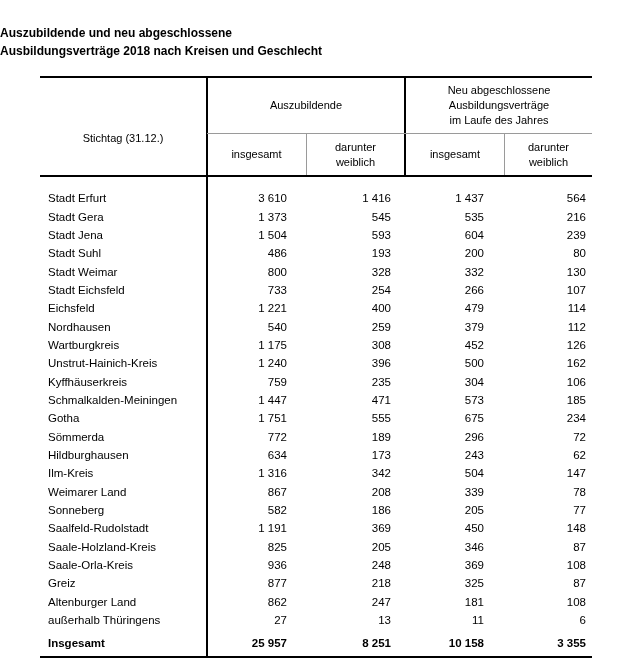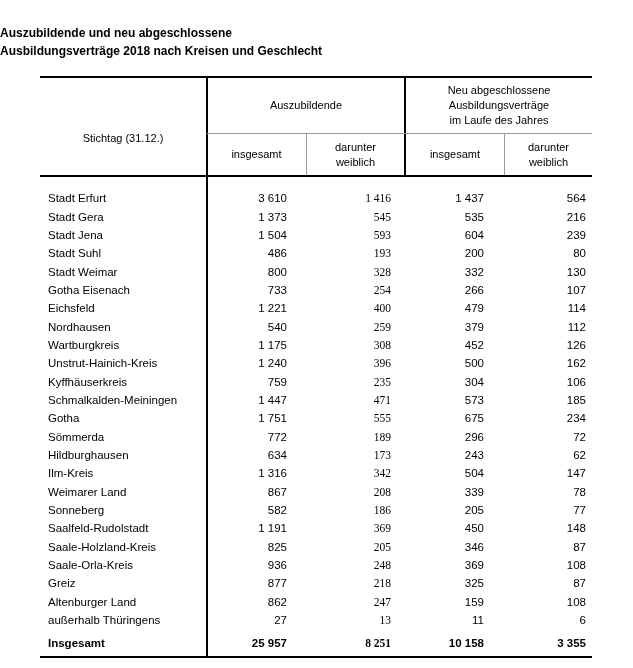--- a/index.html
+++ b/index.html
@@ -37,21 +37,21 @@
   .sub3   { top:58px; left:366px; width:98px;  height:41px; }
   .sub4   { top:58px; left:465px; width:87px;  height:41px; }
 
   
   .tbody { position:absolute; top:101px; left:0; width:552px; padding-top:12px; }
   .row { display:flex; height:18.35px; align-items:center; font-size:11.5px; }
   .cell { flex:none; }
   .cell.label { width:167px; padding-left:8px; }
   .cell.num { text-align:right; }
   .cell.c0 { width:100px; padding-right:20px; }
-  .cell.c1 { width:98px;  padding-right:14px;font-family:Liberation Serif, serif; }
+  .cell.c1 { width:98px;  padding-right:14px; }
   .cell.c2 { width:100px; padding-right:21px; }
   .cell.c3 { width:87px;  padding-right:6px; }
   .total-row { position:absolute; top:557px; left:0; width:552px; height:20px;
                display:flex; align-items:center; font-size:11.5px; font-weight:bold; }
 </style>
 </head>
 <body>
 
 <div class="page">
 
@@ -113,21 +113,21 @@
           <div class="cell num c3">80</div>
         </div>
         <div class="row">
           <div class="cell label">Stadt Weimar</div>
           <div class="cell num c0">800</div>
           <div class="cell num c1">328</div>
           <div class="cell num c2">332</div>
           <div class="cell num c3">130</div>
         </div>
         <div class="row">
-          <div class="cell label">Gotha Eisenach</div>
+          <div class="cell label">Stadt Eichsfeld</div>
           <div class="cell num c0">733</div>
           <div class="cell num c1">254</div>
           <div class="cell num c2">266</div>
           <div class="cell num c3">107</div>
         </div>
         <div class="row">
           <div class="cell label">Eichsfeld</div>
           <div class="cell num c0">1 221</div>
           <div class="cell num c1">400</div>
           <div class="cell num c2">479</div>
@@ -235,21 +235,21 @@
           <div class="cell label">Greiz</div>
           <div class="cell num c0">877</div>
           <div class="cell num c1">218</div>
           <div class="cell num c2">325</div>
           <div class="cell num c3">87</div>
         </div>
         <div class="row">
           <div class="cell label">Altenburger Land</div>
           <div class="cell num c0">862</div>
           <div class="cell num c1">247</div>
-          <div class="cell num c2">159</div>
+          <div class="cell num c2">181</div>
           <div class="cell num c3">108</div>
         </div>
         <div class="row">
           <div class="cell label">außerhalb Thüringens</div>
           <div class="cell num c0">27</div>
           <div class="cell num c1">13</div>
           <div class="cell num c2">11</div>
           <div class="cell num c3">6</div>
         </div>
       </div>

